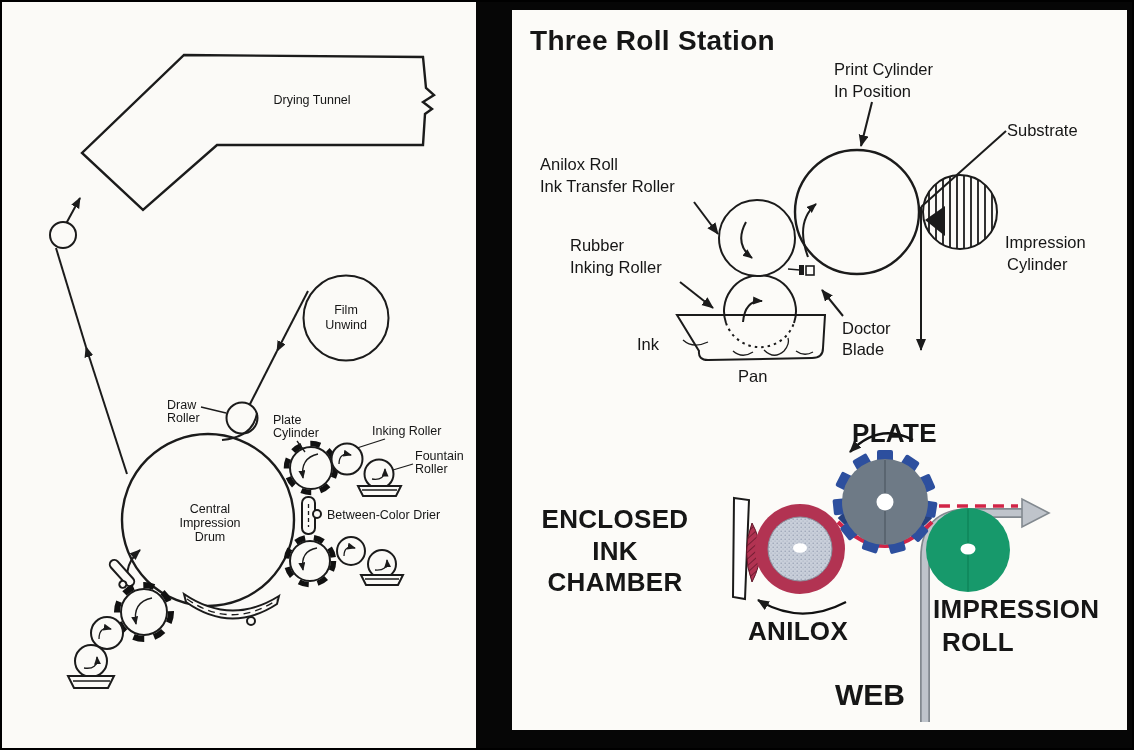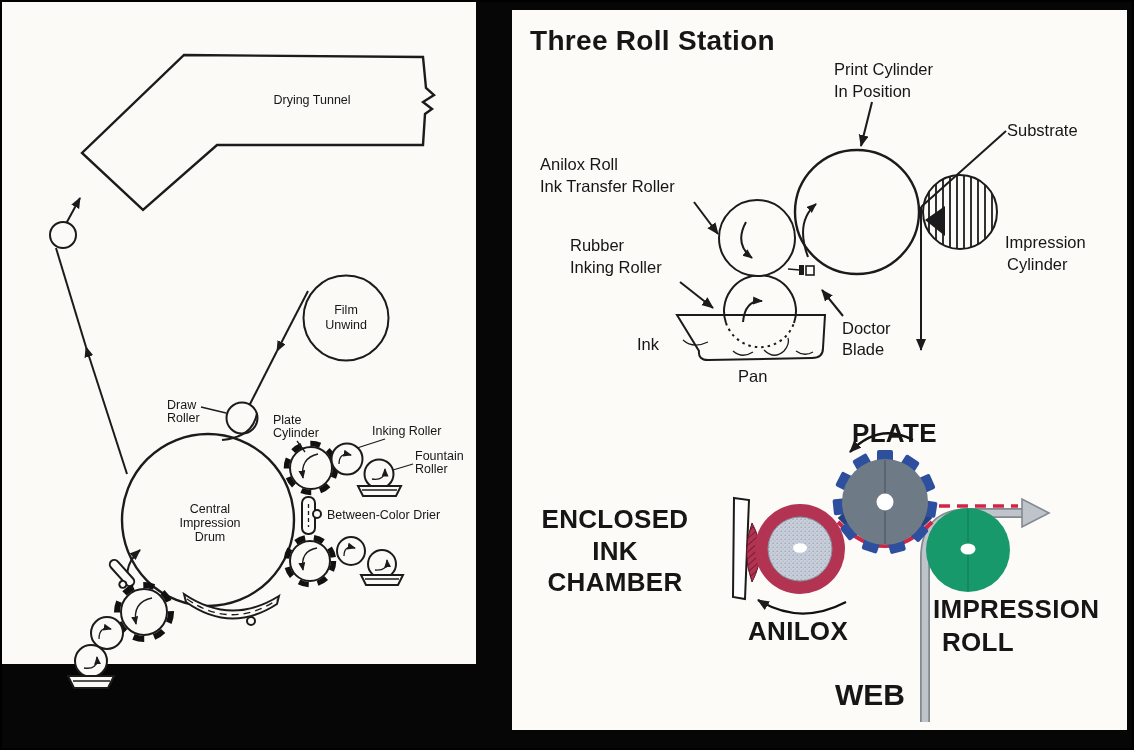--- a/index.html
+++ b/index.html
@@ -1,18 +1,18 @@
 <!DOCTYPE html>
 <html><head>
 <meta charset="utf-8">
 <style>
   html,body{margin:0;padding:0;background:#060606;width:1134px;height:750px;overflow:hidden;}
   body{font-family:"Liberation Sans", sans-serif;position:relative;}
   .panel{position:absolute;}
-  #left-panel{left:0;top:0;width:476px;height:664px;background:#fbfaf7;}
+  #left-panel{left:0;top:0;width:476px;height:750px;background:#fbfaf7;}
   #right-panel{left:512px;top:10px;width:615px;height:720px;background:#fcfbf8;}
   .frame{position:absolute;inset:0;border:2px solid #000;pointer-events:none;z-index:50;}
   svg{display:block;}
   text{fill:#161616;}
   .lbl-s{font-size:12.5px;}
   .lbl-m{font-size:16.5px;}
   .ttl{font-size:28px;font-weight:700;letter-spacing:.3px;}
   .big{font-size:26px;font-weight:700;letter-spacing:.3px;}
   .web{font-size:30px;font-weight:700;}
   .ln{stroke:#1b1b1b;stroke-width:2;fill:none;}

